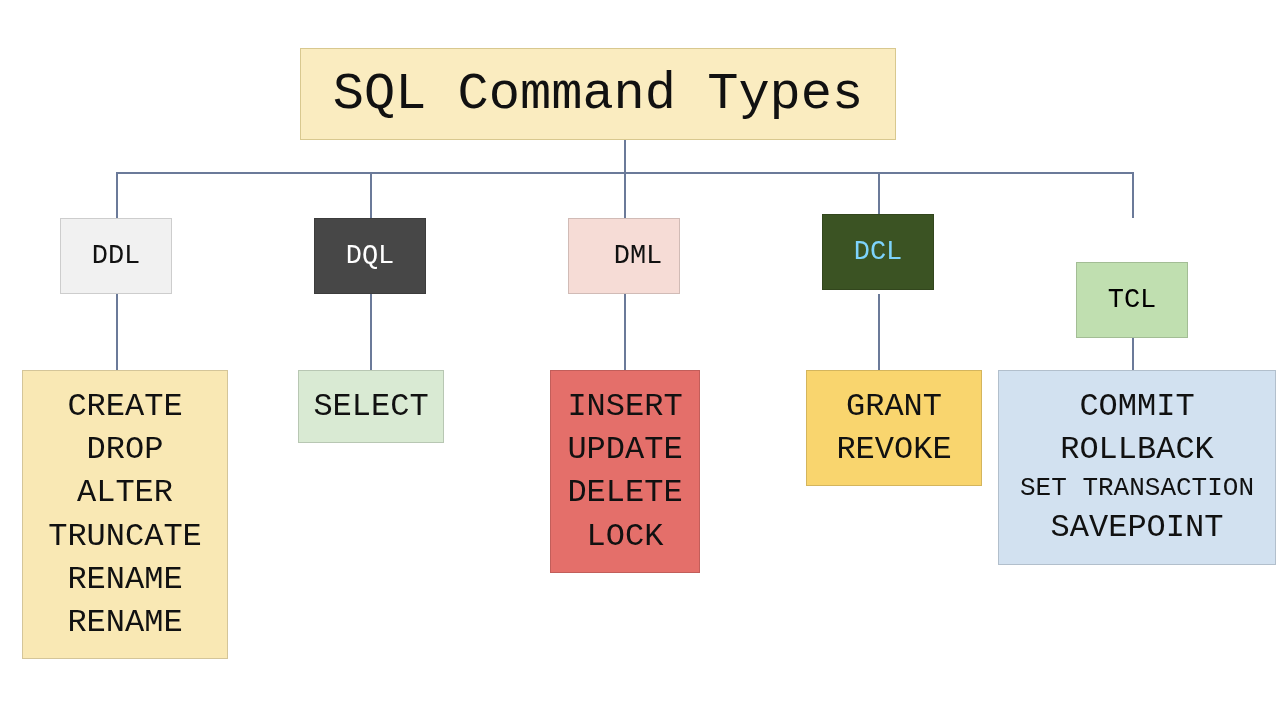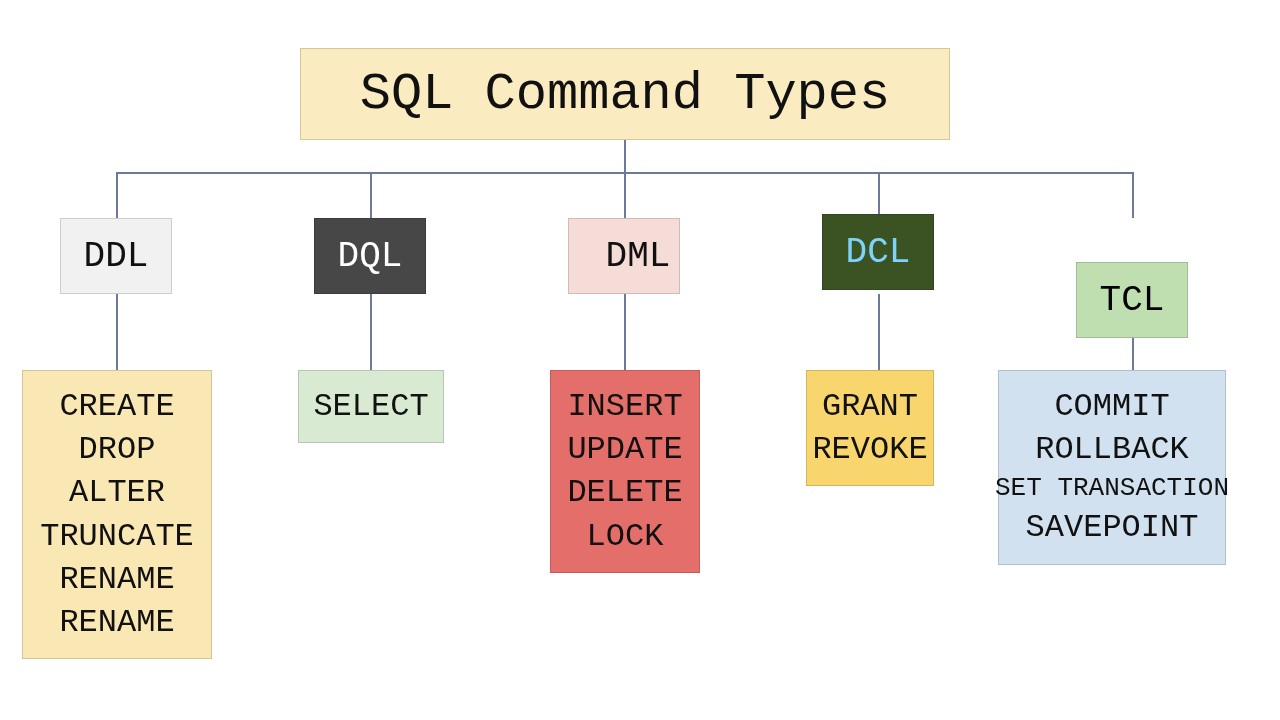--- a/index.html
+++ b/index.html
@@ -8,39 +8,39 @@
     height: 720px;
     background: #ffffff;
     font-family: 'Courier New', Courier, monospace;
     position: relative;
     overflow: hidden;
   }
   .title-box {
     position: absolute;
     top: 48px;
     left: 300px;
-    width: 650px;
+    width: 596px;
     height: 92px;
     background: #faecc0;
     border: 1px solid #d8c88f;
     display: flex;
     align-items: center;
     justify-content: center;
     font-size: 52px;
     font-weight: normal;
     color: #111;
   }
   .cat-box {
     position: absolute;
     width: 112px;
     height: 76px;
     display: flex;
     align-items: center;
     justify-content: center;
-    font-size: 36px;
+    font-size: 27px;
     font-weight: normal;
     border: 1px solid rgba(0,0,0,0.15);
   }
   .cmd-box {
     position: absolute;
     display: flex;
     flex-direction: column;
     align-items: center;
     justify-content: center;
     font-size: 32px;
@@ -73,43 +73,43 @@
 <div class="line" style="left: 624px; top: 294px; width: 2px; height: 78px;"></div>
 <div class="line" style="left: 878px; top: 294px; width: 2px; height: 78px;"></div>
 <div class="line" style="left: 1132px; top: 294px; width: 2px; height: 78px;"></div>
 
 <div class="cat-box" style="left: 60px; top: 218px; background:#f1f1f1; color:#111;">DDL</div>
 <div class="cat-box" style="left: 314px; top: 218px; background:#474747; color:#fff;">DQL</div>
 <div class="cat-box" style="left: 568px; top: 218px; background:#f6dcd6; color:#111;padding-left:28px;">DML</div>
 <div class="cat-box" style="left: 822px; top: 214px; background:#3b5323; color:#7dd3fc;">DCL</div>
 <div class="cat-box" style="left: 1076px; top: 218px; background:#c0dfb0; color:#000000;margin-top:44px;">TCL</div>
 
-<div class="cmd-box" style="left: 22px; top: 370px; width: 190px; background:#f9e8b4;">
+<div class="cmd-box" style="left: 22px; top: 370px; width: 206px; background:#f9e8b4;">
   <span>CREATE</span>
   <span>DROP</span>
   <span>ALTER</span>
   <span>TRUNCATE</span>
   <span>RENAME</span>
   <span>RENAME</span>
 </div>
 
 <div class="cmd-box" style="left: 298px; top: 370px; width: 146px; background:#d9ead3;">
   <span>SELECT</span>
 </div>
 
 <div class="cmd-box" style="left: 550px; top: 370px; width: 150px; background:#e46f6a;">
   <span>INSERT</span>
   <span>UPDATE</span>
   <span>DELETE</span>
   <span>LOCK</span>
 </div>
 
-<div class="cmd-box" style="left: 806px; top: 370px; width: 128px; background:#f9d56e;">
+<div class="cmd-box" style="left: 806px; top: 370px; width: 176px; background:#f9d56e;">
   <span>GRANT</span>
   <span>REVOKE</span>
 </div>
 
-<div class="cmd-box" style="left: 998px; top: 370px; width: 228px; background:#d2e1f0;">
+<div class="cmd-box" style="left: 998px; top: 370px; width: 278px; background:#d2e1f0;">
   <span>COMMIT</span>
   <span>ROLLBACK</span>
   <span style="font-size:26px;">SET TRANSACTION</span>
   <span>SAVEPOINT</span>
 </div>
 
 </body></html>

